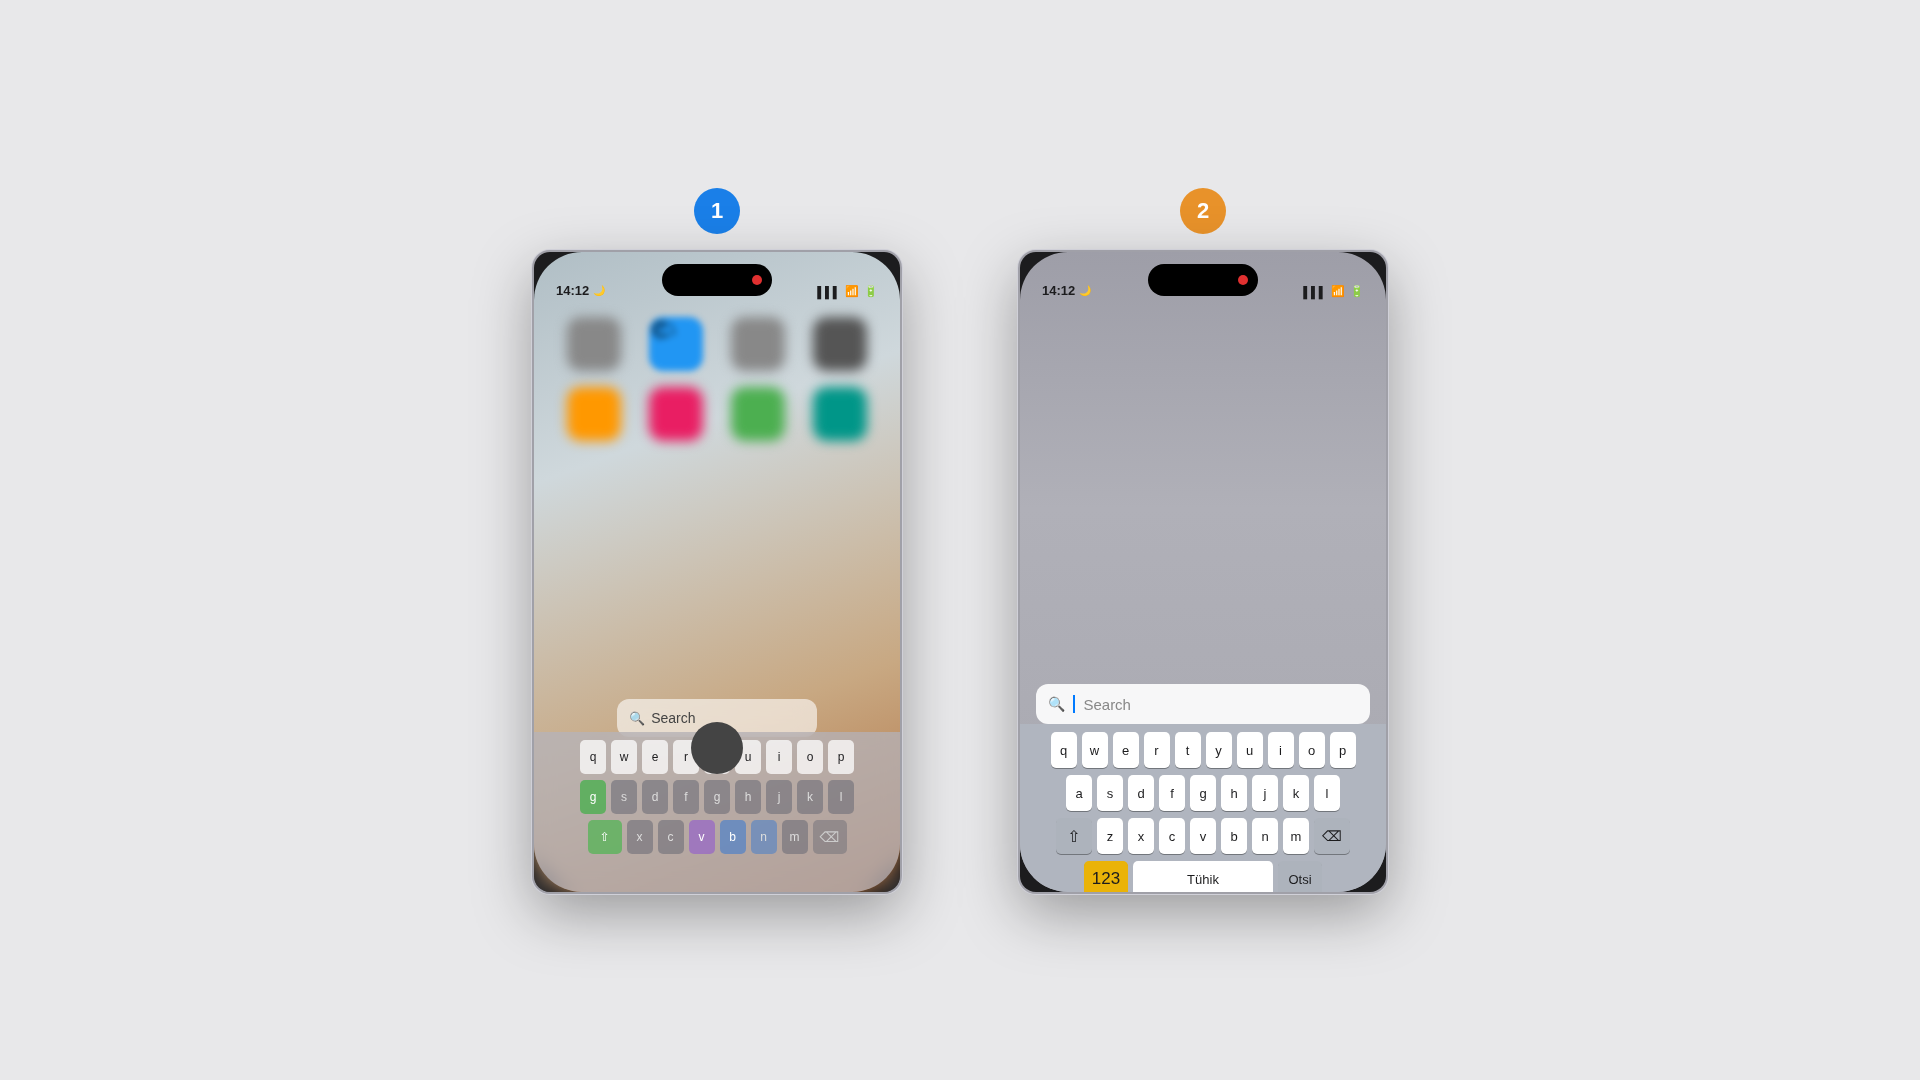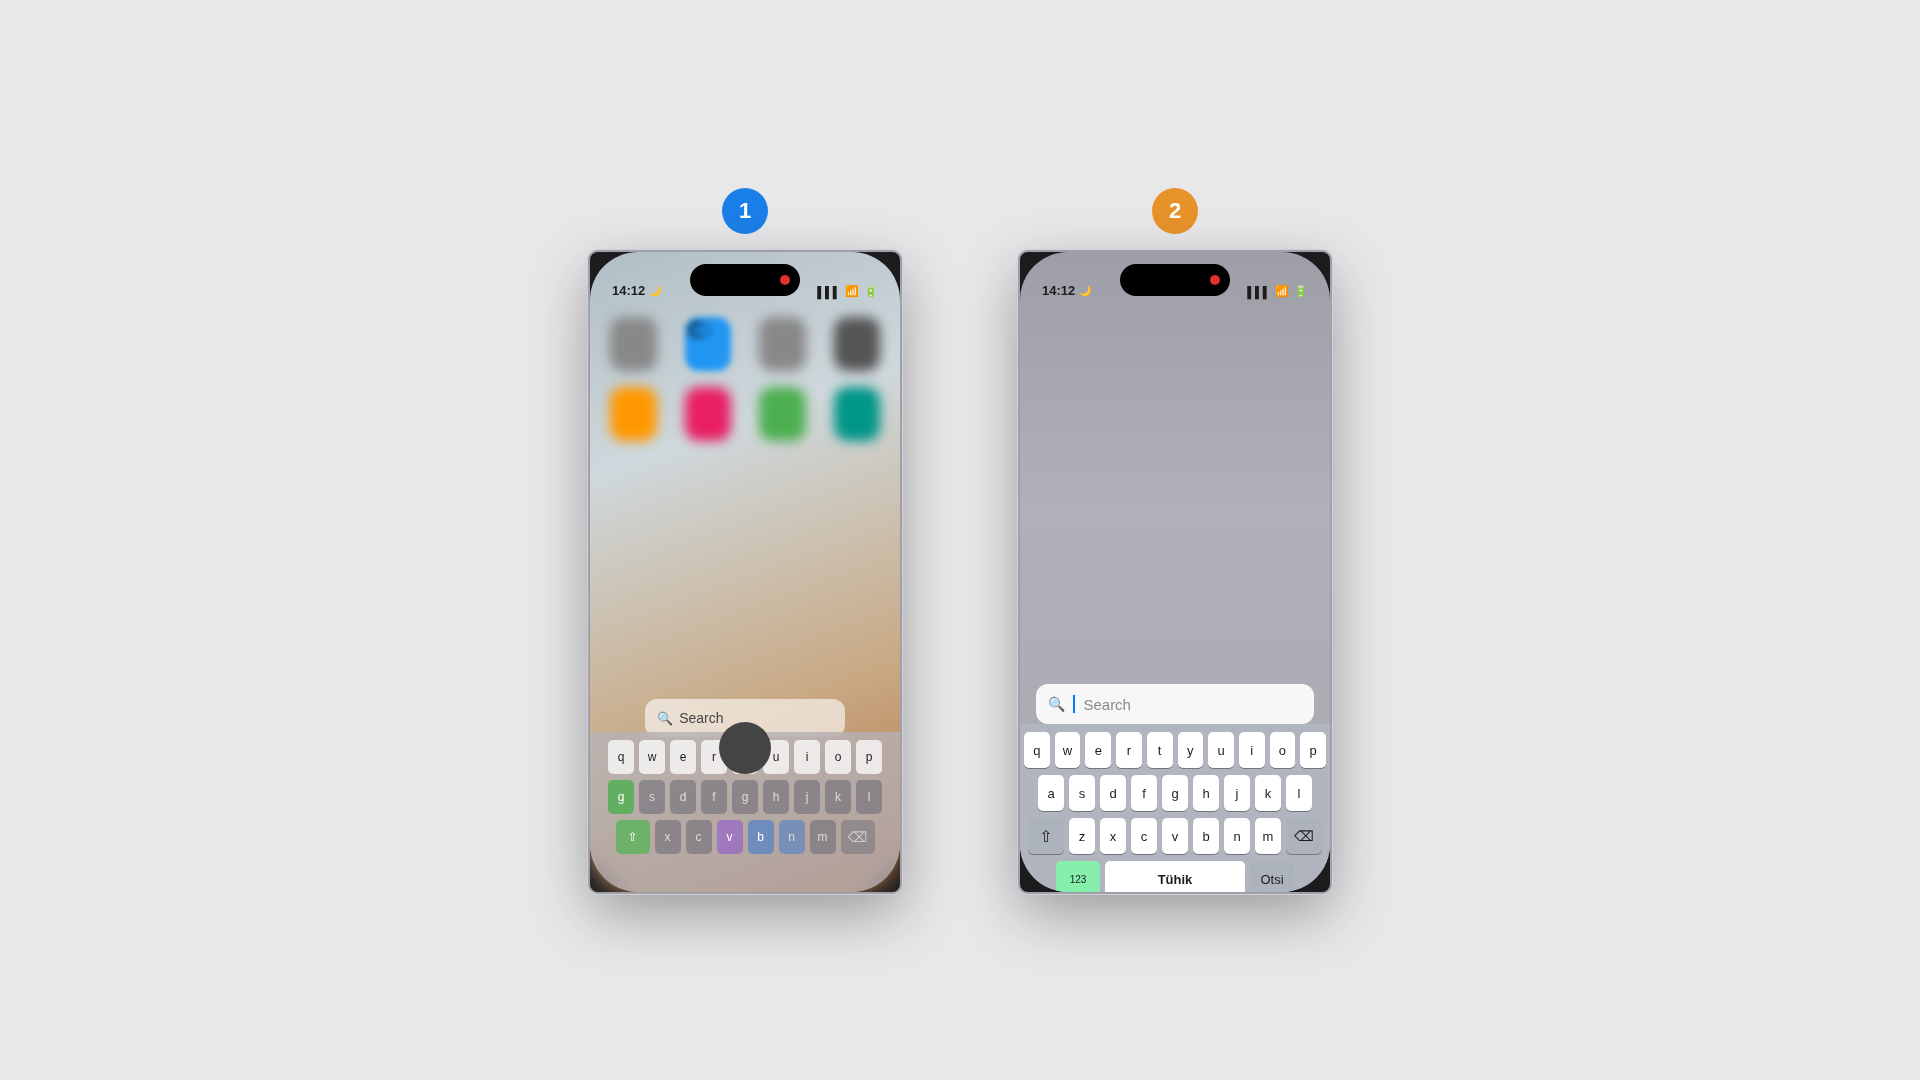--- a/index.html
+++ b/index.html
@@ -38,24 +38,24 @@
       font-size: 22px;
       font-weight: 700;
       color: white;
     }
 
     .badge-blue { background: #1a7fe8; }
     .badge-orange { background: #e8922a; }
 
     
     .phone {
-      width: 310px;
+      width: 366px;
       height: 640px;
       background: #1c1c1e;
-      border-radius: 8px;
+      border-radius: 16px;
       position: relative;
       box-shadow:
         0 0 0 2px #a0a0a8,
         0 0 0 3px #d0d0d8,
         0 20px 60px rgba(0,0,0,0.35);
       overflow: hidden;
     }
 
     
     .phone::before {
@@ -433,43 +433,42 @@
 
     .kb2-bottom {
       display: flex;
       gap: 5px;
       justify-content: center;
     }
 
     .kb2-numbers {
       width: 44px;
       height: 36px;
-      background: #86efac;
+      background: #eab308;
       border-radius: 5px;
       display: flex;
       align-items: center;
       justify-content: center;
-      font-size: 10px;
+      font-size: 17px;
       color: #1c1c1e;
       box-shadow: 0 1px 0 rgba(0,0,0,0.35);
     }
 
     .kb2-space {
       flex: 1;
       height: 36px;
       background: #ffffff;
       border-radius: 5px;
       display: flex;
       align-items: center;
       justify-content: center;
       font-size: 13px;
       color: #1c1c1e;
       box-shadow: 0 1px 0 rgba(0,0,0,0.35);
       max-width: 140px;
-      font-weight: bold;
     }
 
     .kb2-return {
       width: 44px;
       height: 36px;
       background: #adb3bc;
       border-radius: 5px;
       display: flex;
       align-items: center;
       justify-content: center;

